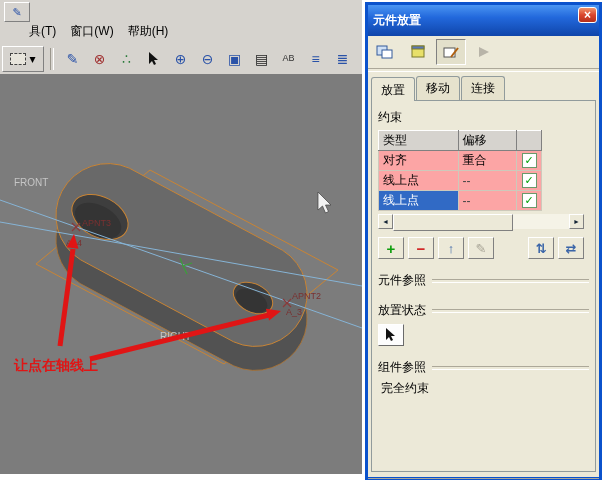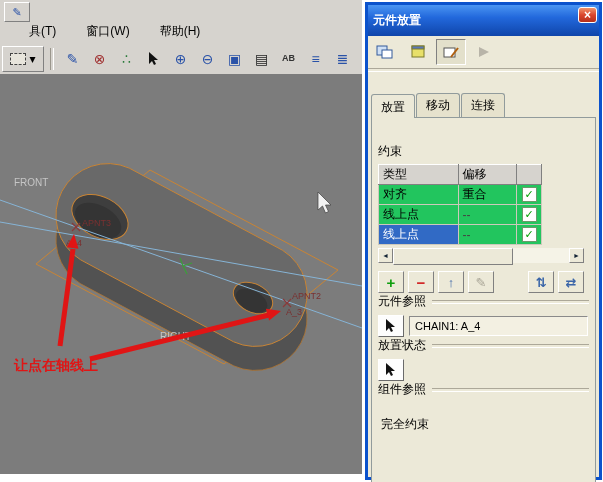--- a/index.html
+++ b/index.html
@@ -6,81 +6,81 @@
   body{width:603px;height:482px;overflow:hidden;background:#fff;
        font-family:"Liberation Sans","DejaVu Sans",sans-serif;font-size:12px;color:#000}
   #root{position:relative;width:603px;height:482px}
   button{font-family:inherit}
 
   
   .appbar{position:absolute;left:0;top:0;width:362px;height:74px;background:#d6d3ce;border-bottom:1px solid #b6b2a6}
   .minitool{position:absolute;left:4px;top:2px;width:24px;height:18px;background:#d6d3ce;
             border:1px solid;border-color:#fff #808080 #808080 #fff;
             display:flex;align-items:center;justify-content:center;font-size:11px;color:#2a52a8}
-  .menubar{position:absolute;left:26px;top:22px;height:19px;display:flex;gap:24px;align-items:center}
+  .menubar{position:absolute;left:26px;top:22px;height:19px;display:flex;gap:8px;align-items:center}
   .menubar span{padding:1px 3px;cursor:default}
   .toolbar{position:absolute;left:2px;top:45px;height:27px;display:flex;align-items:center;gap:2px}
   .filter{width:40px;height:24px;display:flex;align-items:center;justify-content:center;gap:3px;
           background:#d6d3ce;border:1px solid;border-color:#fff #808080 #808080 #fff}
   .dash{width:14px;height:10px;border:1px dashed #444;background:#e8e5dc}
   .vsep{width:2px;height:22px;border-left:1px solid #9a968c;border-right:1px solid #fff;margin:0 4px}
   .tbtn{width:25px;height:24px;display:flex;align-items:center;justify-content:center;background:#d6d3ce;font-size:14px;line-height:1}
   .c-blue{color:#2a52a8}.c-red{color:#a03030}.c-green{color:#2a7a3a}.c-dark{color:#222}
-  .ab{font-size:9px;font-weight:bold;color:#333}
+  .ab{font-size:9px;font-weight:normal;color:#333}
 
   
   .viewport{position:absolute;left:0;top:74px;width:362px;height:360px;background:#7c7c7c}
 
   
   .dialog{position:absolute;left:365px;top:2px;width:237px;height:478px;background:#ece9d8;
           border:3px solid #0b52cc;box-sizing:border-box}
   .titlebar{height:31px;background:linear-gradient(180deg,#4a95f2 0%,#2268dc 40%,#0f45aa 100%);
             display:flex;align-items:center;color:#fff;font-weight:bold;font-size:12px;padding:0 5px;position:relative}
   .close{position:absolute;right:2px;top:2px;width:19px;height:16px;
          background:linear-gradient(180deg,#f0936a,#da452d 50%,#b52f1b);
          border:1px solid #fff;border-radius:3px;color:#fff;font-weight:bold;font-size:12px;
          display:flex;align-items:center;justify-content:center;line-height:1;padding:0}
   .dtoolbar{display:flex;gap:3px;padding:3px 2px 2px}
   .dtbtn{width:30px;height:26px;display:flex;align-items:center;justify-content:center;
          background:#ece9d8;border:1px solid #ece9d8;padding:0}
   .dtbtn.pressed{border:1px solid;border-color:#808080 #fff #fff #808080;background:#e3e0cb}
   .hsep{height:2px;border-top:1px solid #aca899;border-bottom:1px solid #fff;margin:1px 0}
-  .tabs{display:flex;padding:20px 3px 0;gap:1px}
+  .tabs{display:flex;padding:3px 3px 0;gap:1px}
   .tab{padding:3px 9px 2px;border:1px solid #919b9c;border-bottom:none;border-radius:3px 3px 0 0;
        background:#e6e2cd;font-size:12px;cursor:default}
   .tab.active{background:#ece9d8;position:relative;top:1px;padding-top:4px}
   .panel{margin:0 3px;border:1px solid #919b9c;background:#ece9d8;height:358px;padding:6px;overflow:hidden}
-  .sectlabel{margin:19px 0 4px}
+  .sectlabel{margin:2px 0 4px}
   table.ctable{border-collapse:collapse;width:164px}
   .ctable th{background:#d6d3ce;border:1px solid;border-color:#fff #808080 #808080 #fff;
              font-weight:normal;height:19px;font-size:12px;padding:0 4px;text-align:left}
-  .ctable td{background:#22c55e;border:1px solid #cdc9bb;height:19px;padding:0 4px;font-size:12px}
+  .ctable td{background:#fca5a5;border:1px solid #cdc9bb;height:19px;padding:0 4px;font-size:12px}
   .ctable td.dim{color:#444}
   .ctable td.sel{background:#316ac5;color:#fff}
   .ctable th.chkh,.ctable td.chk{width:24px;text-align:center;padding:0}
   .cb{display:inline-block;width:13px;height:13px;background:#fff;border:1px solid #6a9a6a;
       color:#00a000;font-size:11px;line-height:12px;font-weight:bold;text-align:center}
   .scroll{display:flex;width:206px;height:15px;margin-top:3px;background:#f5f3e7}
   .sbtn{width:15px;height:15px;background:#ece9d8;border:1px solid;border-color:#fff #808080 #808080 #fff;
         font-size:7px;display:flex;align-items:center;justify-content:center;color:#123;padding:0}
   .sthumb{width:118px;height:15px;background:#ece9d8;border:1px solid;border-color:#fff #808080 #808080 #fff}
   .actions{display:flex;gap:4px;margin-top:8px;align-items:center;width:206px}
   .abtn{width:26px;height:22px;background:#ece9d8;border:1px solid;border-color:#fff #808080 #808080 #fff;
         display:flex;align-items:center;justify-content:center;font-weight:bold;font-size:13px;padding:0;line-height:1}
   .abtn.plus{color:#0e9e0e;font-size:15px}.abtn.minus{color:#d02020;font-size:15px}
   .abtn.up{color:#3a65a8}.abtn.disabled{color:#a8a496}
   .spacer{flex:1}
-  .sect{display:flex;align-items:center;gap:6px;}
+  .sect{display:flex;align-items:center;gap:6px;margin-top:13px}
   .sect .line{flex:1;height:2px;border-top:1px solid #aca899;border-bottom:1px solid #fff}
   .refrow{display:flex;gap:5px;margin-top:5px;align-items:center;width:210px}
   .selbtn{width:26px;height:22px;background:#fdfdfd;border:1px solid;border-color:#fff #6a6a6a #6a6a6a #fff;
           display:flex;align-items:center;justify-content:center;padding:0}
   .reffield{flex:1;height:20px;background:#f3f0e2;border:1px solid;border-color:#8a8a8a #fff #fff #8a8a8a;
             font-size:11px;display:flex;align-items:center;padding:0 5px;box-sizing:border-box}
-  .statusval{margin:18px 0 0 3px}
+  .statusval{margin:4px 0 0 3px}
   .footer{display:flex;align-items:center;padding:5px 12px 0 20px}
   .fbtn{width:48px;height:21px;background:linear-gradient(180deg,#fefefe,#f1efe3 55%,#ddd8c4);
         border:1px solid #6d86a8;border-radius:3px;font-size:12px;display:flex;align-items:center;justify-content:center;padding:0}
   .fbtn.default{border-color:#2a4a7c;outline:1px dotted #333;outline-offset:-4px}
   .fbtn.mid{margin-left:28px}
   .fbtn.right{margin-left:auto}
 </style>
 </head>
 <body>
 
@@ -297,39 +297,31 @@
           </button>
         <button class="abtn up">
             <span>⇄</span>
           </button>
       </div>
 
       <div class="sect">
         <span>元件参照</span>
         <span class="line"></span>
       </div>
+
+      <div class="sect">
+        <span>放置状态</span>
+        <span class="line"></span>
+      </div>
       <div class="refrow">
         <button class="selbtn">
           <svg width="12" height="14" viewBox="0 0 12 14">
             <polygon points="1,0 1,12 4,9 6,13 8,12 6,8 10,8" fill="#111"></polygon>
           </svg>
         </button>
-        <div class="reffield">CHAIN1: A_4</div>
-      </div>
-
-      <div class="sect">
-        <span>放置状态</span>
-        <span class="line"></span>
-      </div>
-      <div class="refrow">
-        <button class="selbtn">
-          <svg width="12" height="14" viewBox="0 0 12 14">
-            <polygon points="1,0 1,12 4,9 6,13 8,12 6,8 10,8" fill="#111"></polygon>
-          </svg>
-        </button>
       </div>
 
       <div class="sect">
         <span>组件参照</span>
         <span class="line"></span>
       </div>
       <div class="statusval">完全约束</div>
     </div>
 
     <div class="hsep" style="margin-top:6px"></div>

